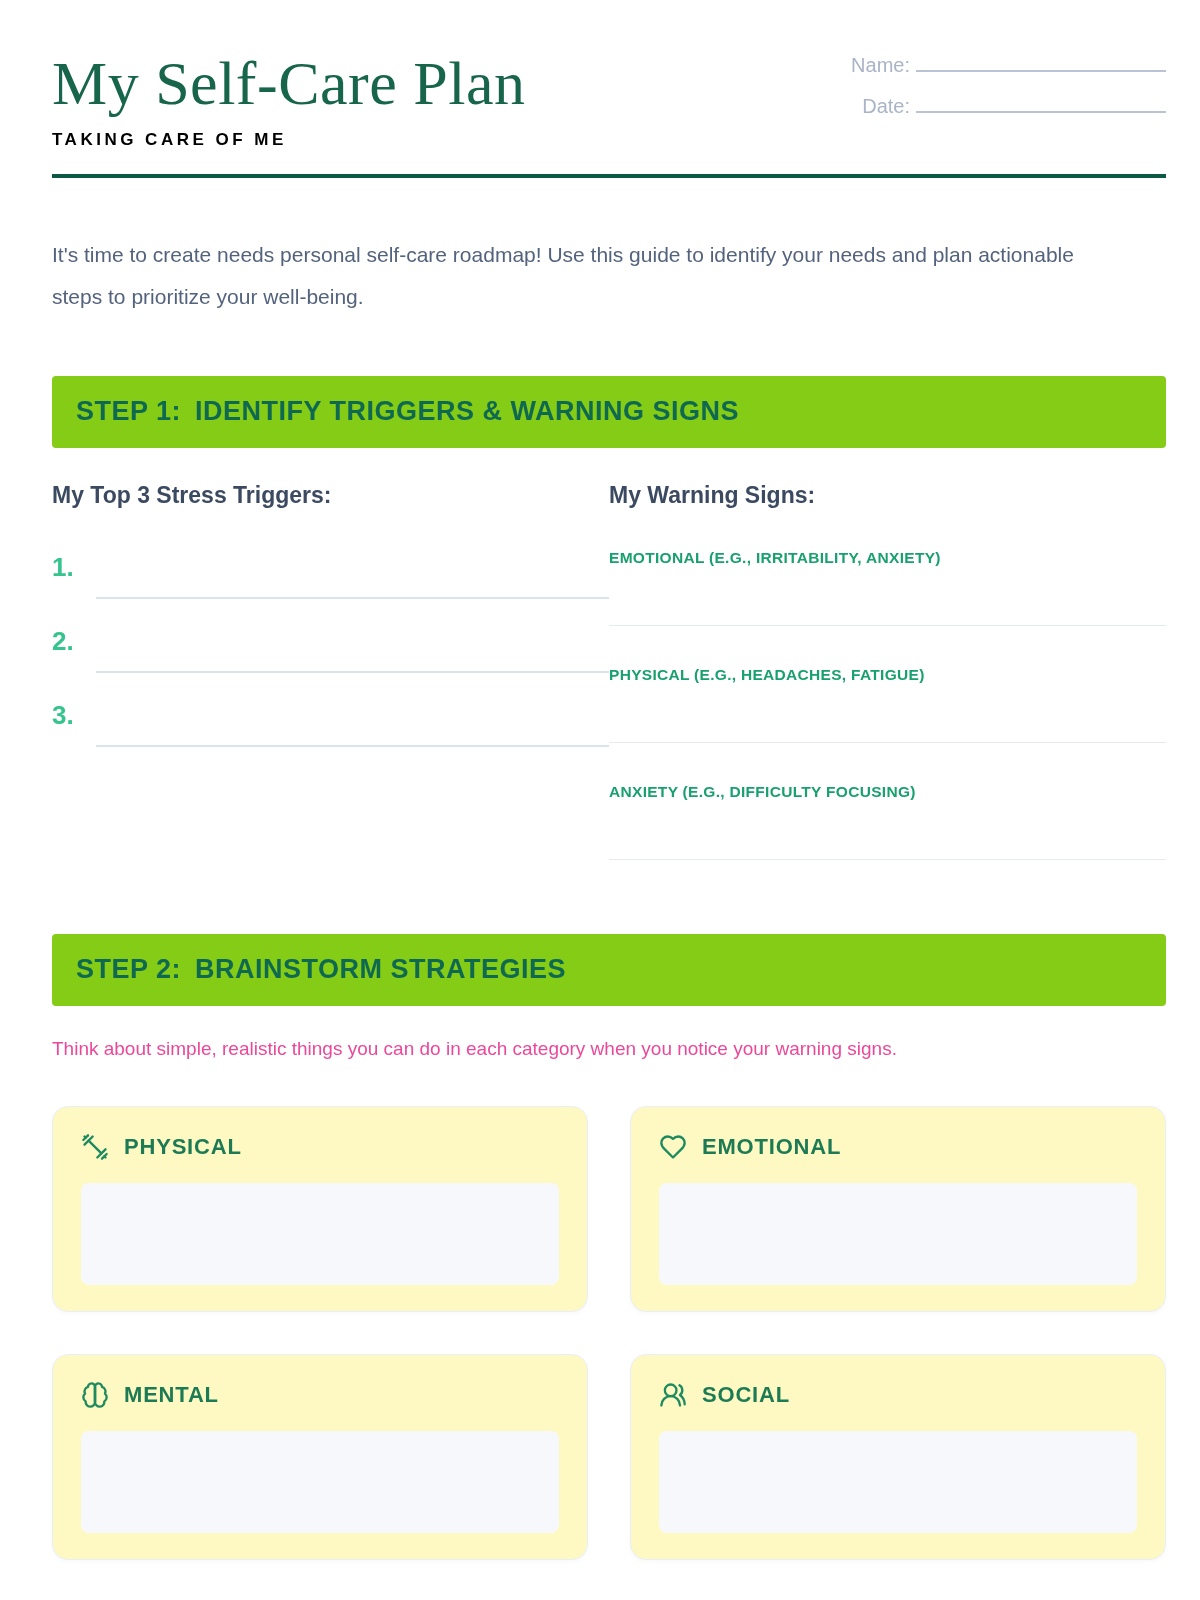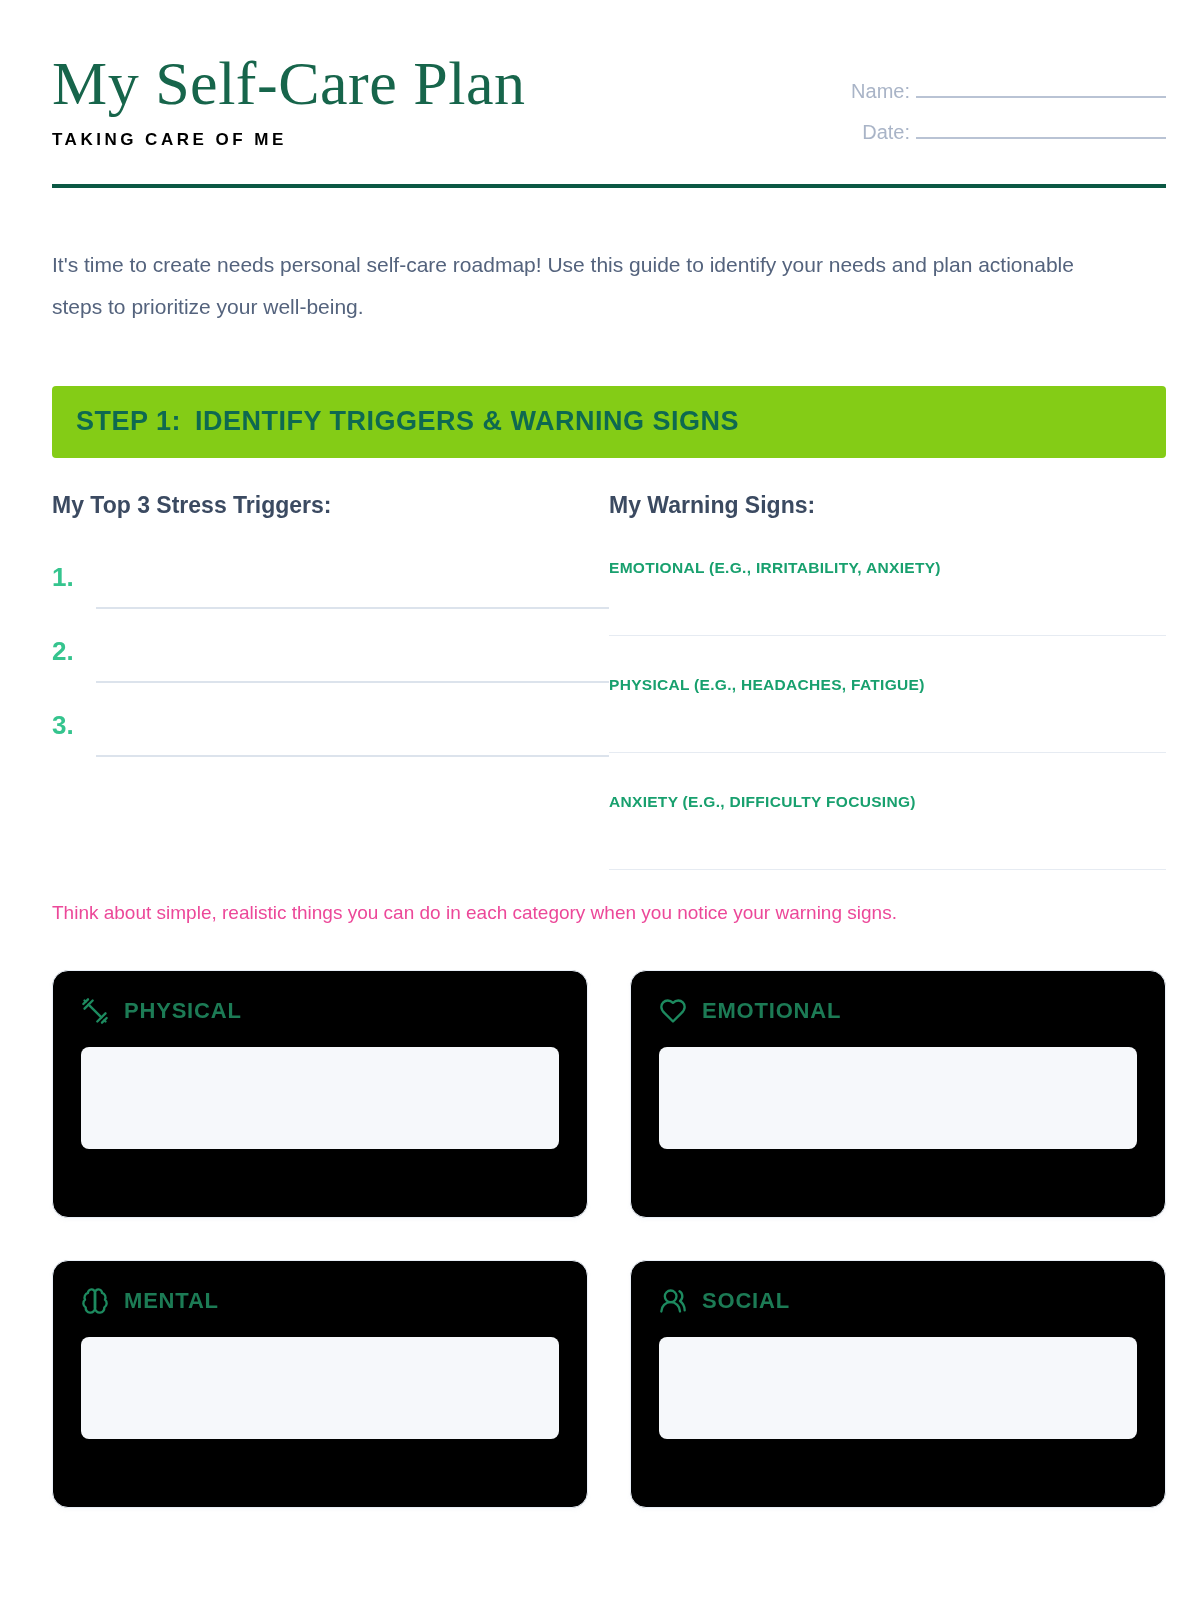--- a/index.html
+++ b/index.html
@@ -25,21 +25,21 @@
     letter-spacing: 0.5px;
     line-height: 1.0;
   }
   .subtitle {
     margin-top: 16px;
     font-size: 17px;
     font-weight: bold;
     letter-spacing: 3.5px;
     color: #000000;
   }
-  .meta { margin-top: 26px; text-align: right; }
+  .meta { text-align: right; }
   .meta-row { color: #a9b4c7; font-size: 20px; margin-bottom: 16px; white-space: nowrap; }
   .meta-row .blank {
     display: inline-block;
     width: 250px;
     border-bottom: 2px solid #b9c3d4;
     height: 20px;
     margin-left: 6px;
   }
 
   .divider { margin-top: 24px; height: 4px; background: #0b5844; }
@@ -95,23 +95,23 @@
     margin-top: 46px;
     display: grid;
     grid-template-columns: 1fr 1fr;
     column-gap: 42px;
     row-gap: 42px;
   }
   .card {
     border: 1.5px solid #e9eff7;
     border-radius: 16px;
     padding: 26px 28px 28px 28px;
-    background: #000000;
+    background: #fef9c3;
     box-shadow: 0 2px 4px rgba(140,160,190,0.06);
-    height: 248px;
+    height: 206px;
   }
   .card-head { display: flex; align-items: center; gap: 15px; }
   .card-icon { width: 28px; height: 28px; flex: none; color: #1d8a5f; }
   .card-icon svg { width: 100%; height: 100%; display: block; }
   .card-label {
     font-size: 22px;
     font-weight: bold;
     letter-spacing: 0.8px;
     color: #1c7b55;
   }
@@ -181,20 +181,23 @@
         <div class="warning-line"></div>
       </div>
       <div class="warning-group">
         <div class="warning-label">ANXIETY (E.G., DIFFICULTY FOCUSING)</div>
         <div class="warning-line"></div>
       </div>
     </div>
 
   </div>
 
+  <div class="step-band step2-band">
+    <span class="step-label">STEP 2:</span><span>BRAINSTORM STRATEGIES</span>
+  </div>
 
   <p class="step-desc">Think about simple, realistic things you can do in each category when you notice your warning signs.</p>
 
   <div class="cards">
 
     <div class="card">
       <div class="card-head">
         <span class="card-icon">
           <svg viewBox="0 0 24 24" fill="none" stroke="currentColor" stroke-width="2" stroke-linecap="round" stroke-linejoin="round">
             <path d="m6.5 6.5 11 11"></path>

